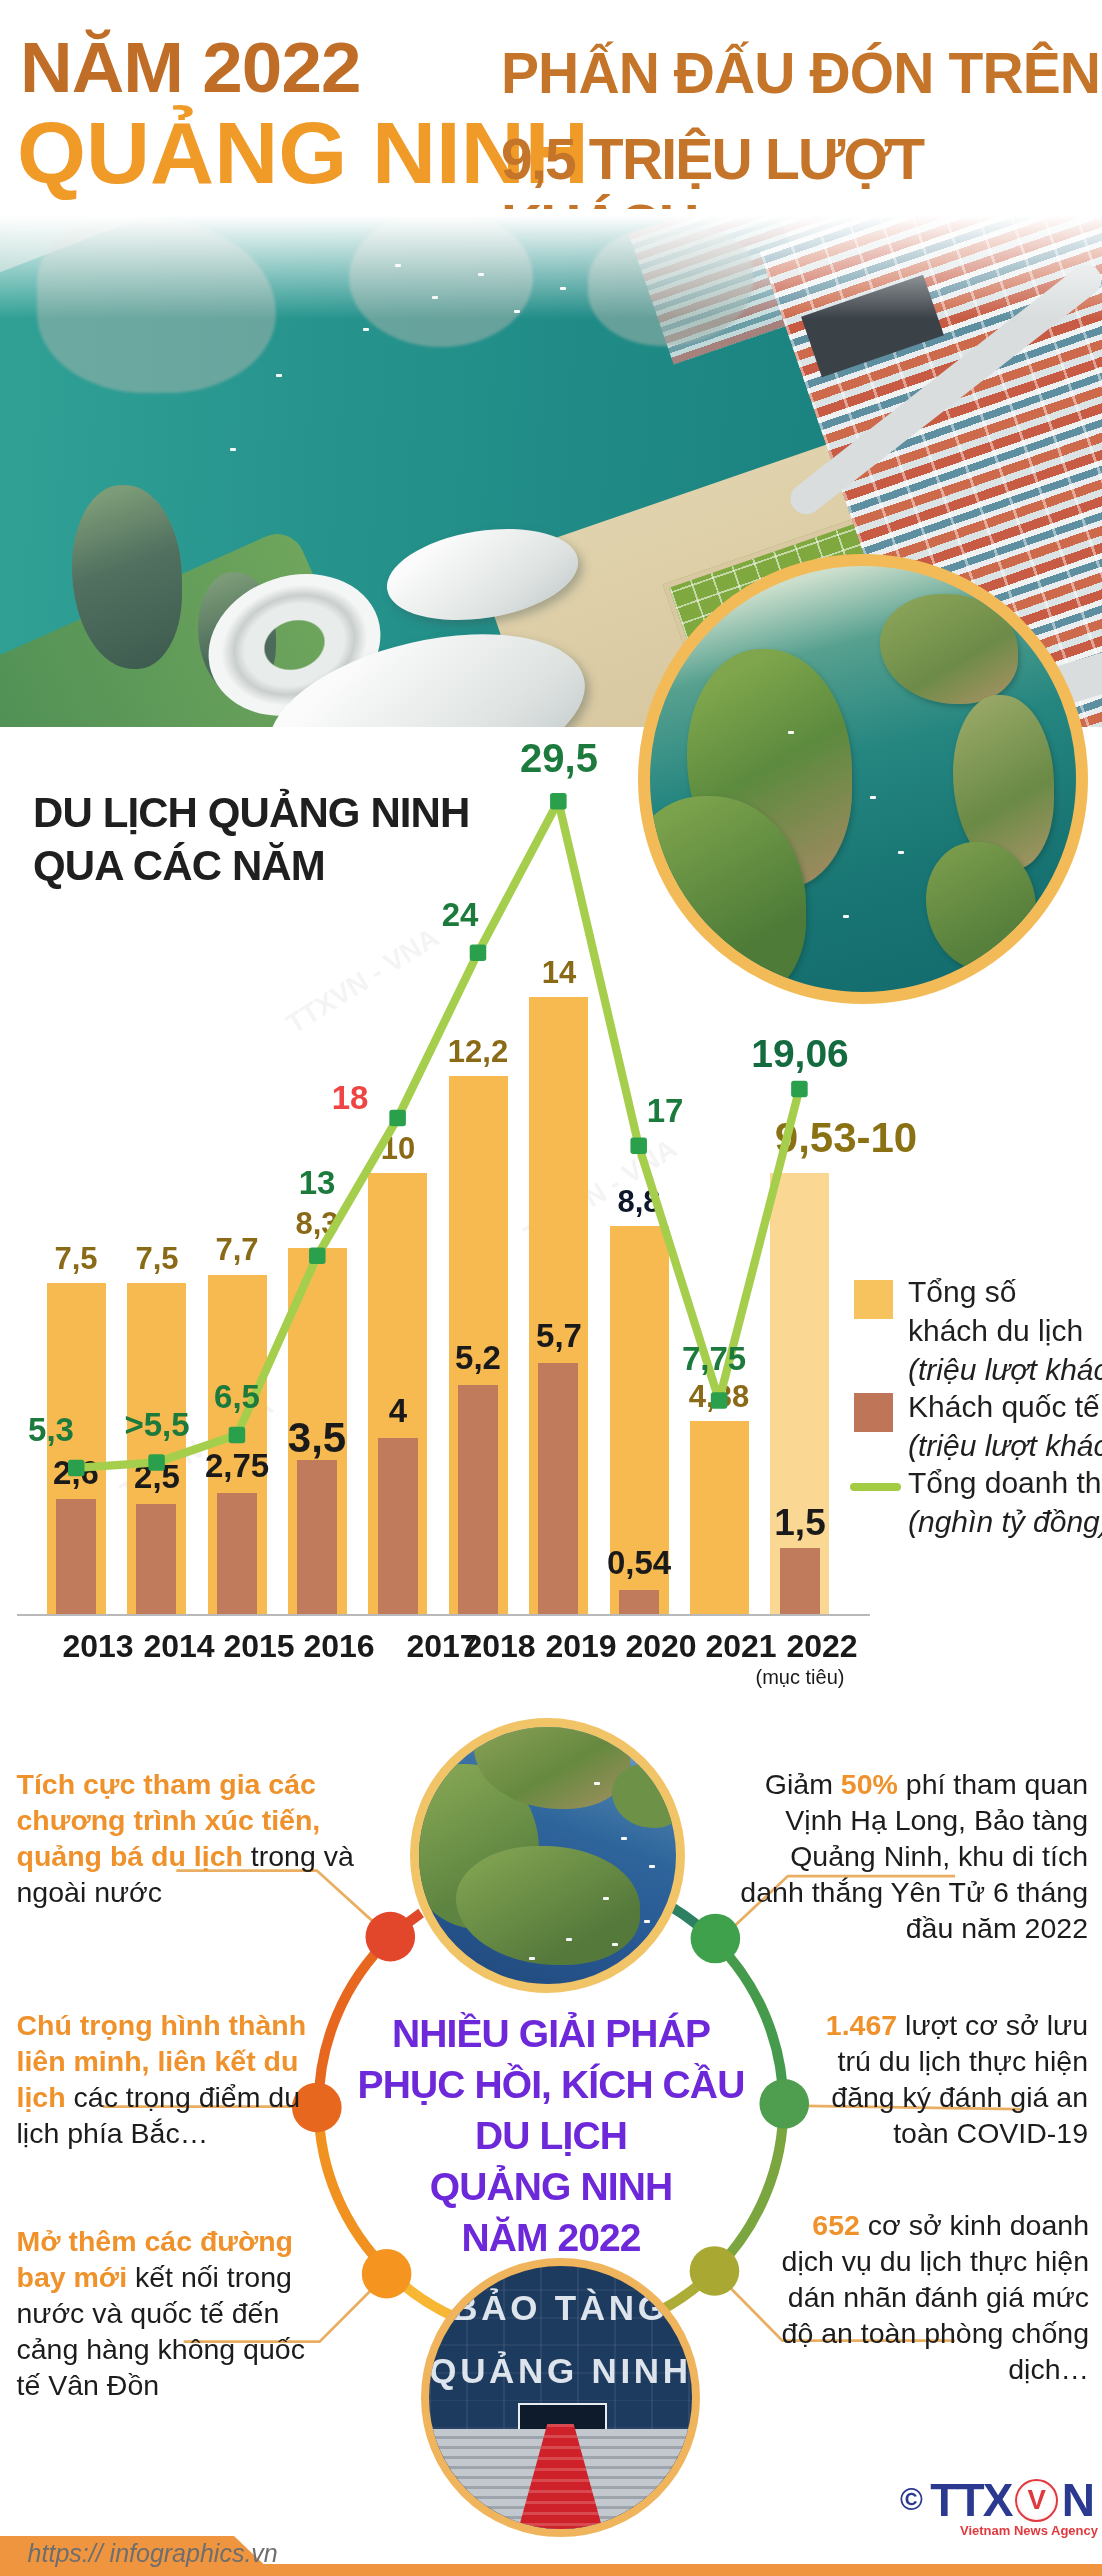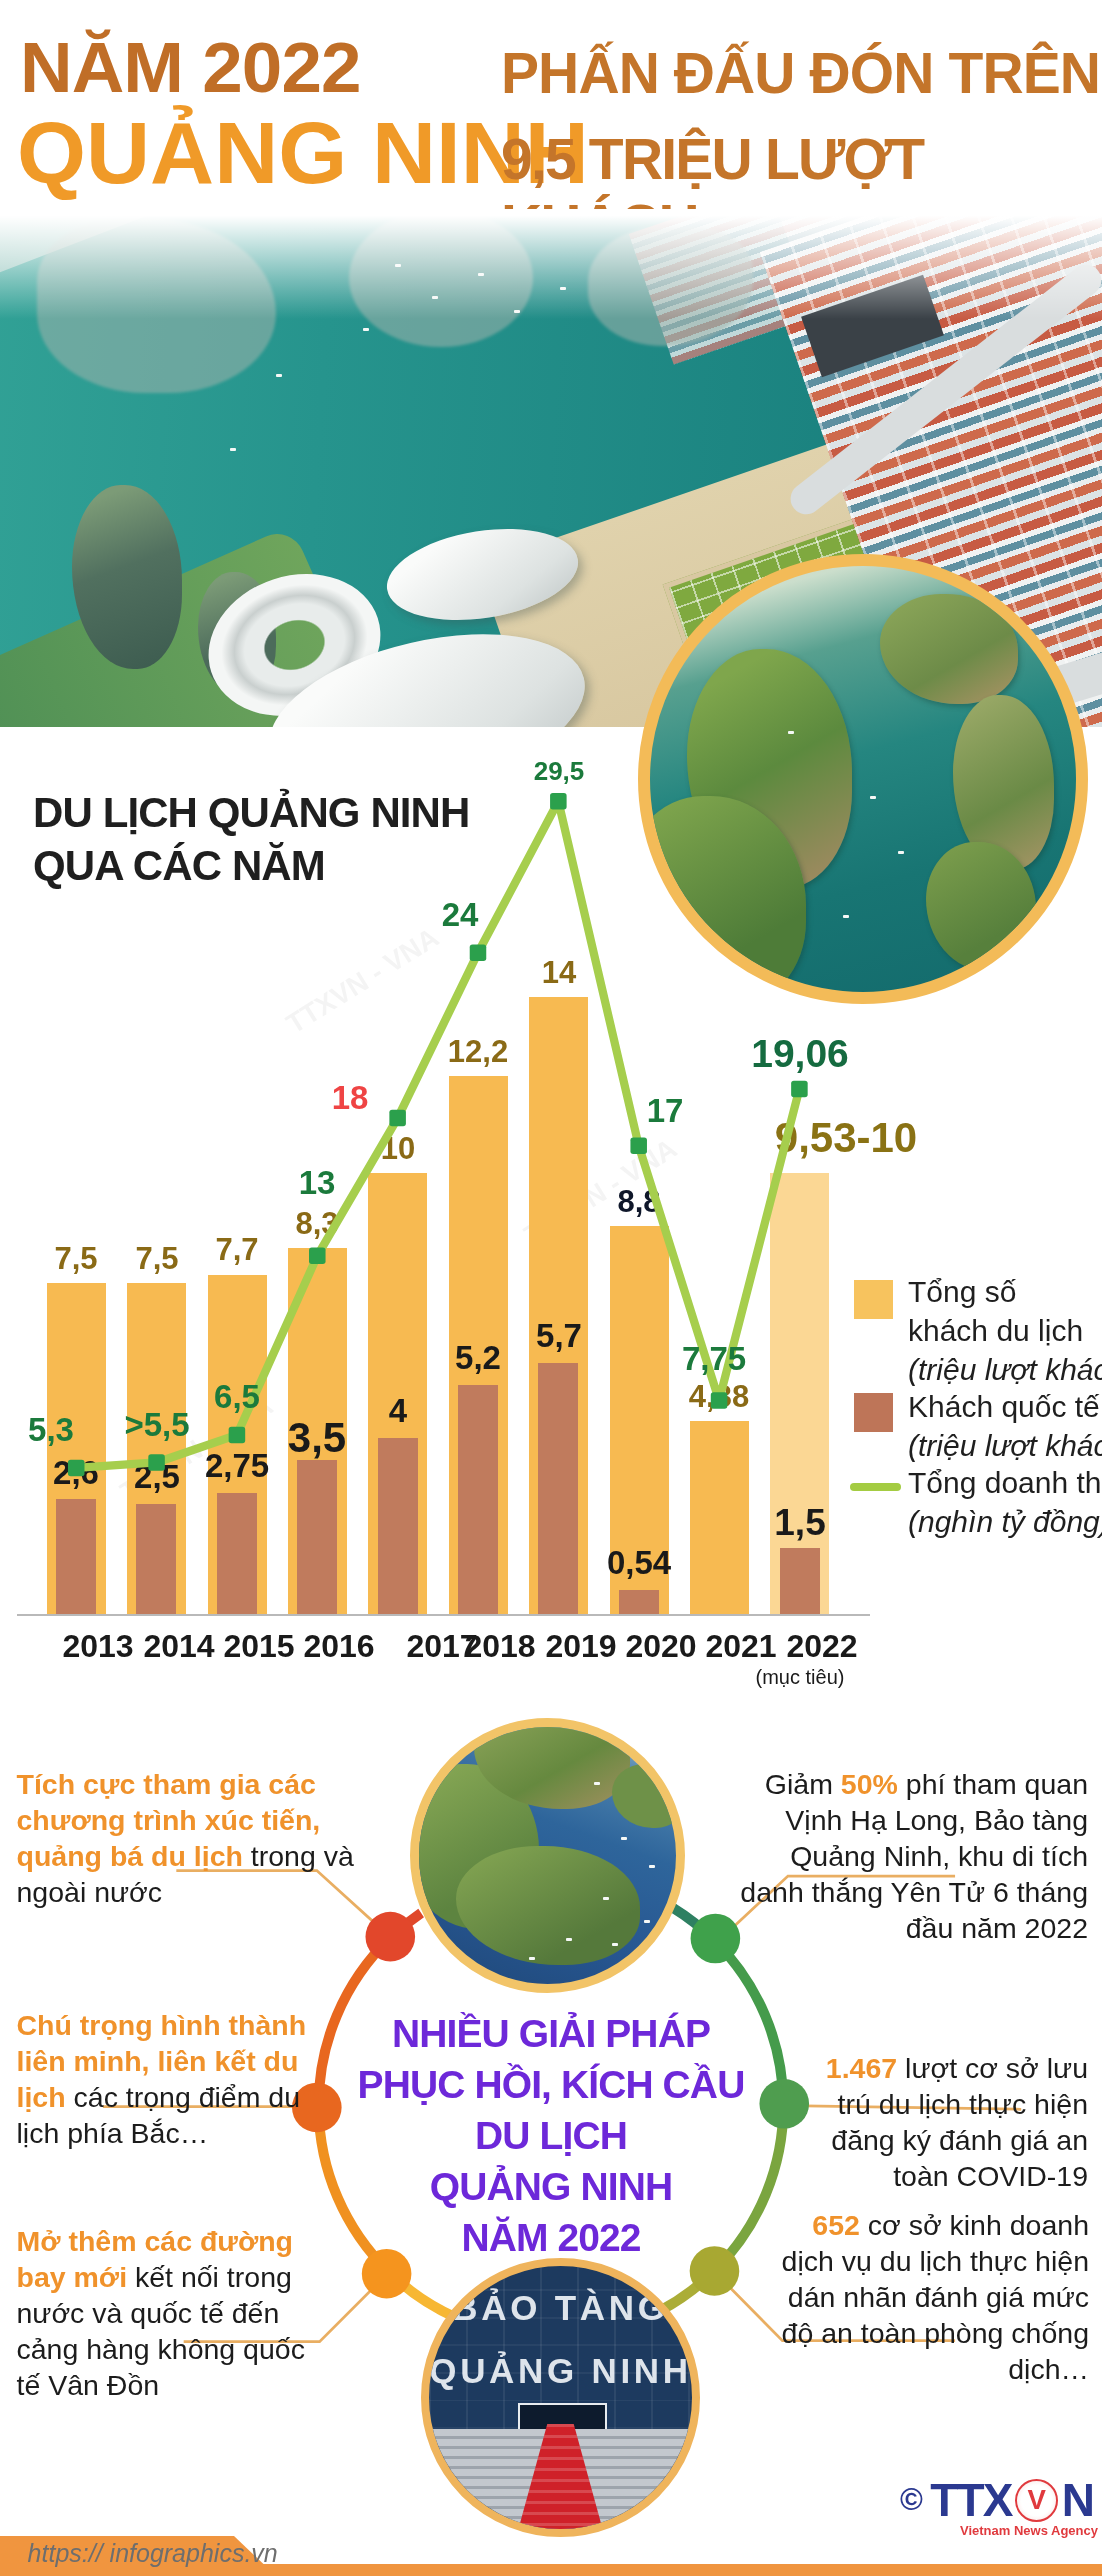--- a/index.html
+++ b/index.html
@@ -220,21 +220,21 @@
       <rect x="686.5" y="1238" width="18" height="18" rx="3" fill="#2BA04C"></rect>
       <rect x="774" y="1515.5" width="18" height="18" rx="3" fill="#2BA04C"></rect>
       <rect x="861.5" y="1176.2" width="18" height="18" rx="3" fill="#2BA04C"></rect>
     </svg>
     <div class="lbl green" style="left: 51px; top: 1411px; font-size: 33px; color: rgb(27, 122, 60);">5,3</div>
     <div class="lbl green" style="left: 157px; top: 1406px; font-size: 33px; color: rgb(27, 122, 60);">&gt;5,5</div>
     <div class="lbl green" style="left: 237px; top: 1378px; font-size: 33px; color: rgb(27, 122, 60);">6,5</div>
     <div class="lbl green" style="left: 317px; top: 1164px; font-size: 33px; color: rgb(27, 122, 60);">13</div>
     <div class="lbl green" style="left: 350px; top: 1079px; font-size: 33px; color: #ef4444;">18</div>
     <div class="lbl green" style="left: 460px; top: 896px; font-size: 33px; color: rgb(27, 122, 60);">24</div>
-    <div class="lbl green" style="left: 559px; top: 756px; font-size: 26px; color: rgb(27, 122, 60);">29,5</div>
+    <div class="lbl green" style="left: 559px; top: 736px; font-size: 40px; color: rgb(27, 122, 60);">29,5</div>
     <div class="lbl green" style="left: 665px; top: 1092px; font-size: 33px; color: rgb(27, 122, 60);">17</div>
     <div class="lbl green" style="left: 714px; top: 1340px; font-size: 33px; color: rgb(27, 122, 60);">7,75</div>
     <div class="lbl green" style="left: 800px; top: 1032px; font-size: 39px; color: rgb(21, 107, 64);">19,06</div>
   </div>
 <div class="abs axis"></div>
 
 <div class="abs legend-sw" style="left: 854px; top: 1280px; background: rgb(247, 195, 94);"></div>
 <div class="abs legend-txt" style="left:908px;top:1272px;">
   <div>Tổng số</div>
   <div>khách du lịch</div>
@@ -316,21 +316,21 @@
 <div class="abs sol-item" style="left:16.5px;top:2007px;width:312px;">
   <span class="hl">Chú trọng hình thành liên minh, liên kết du lịch</span><span> các trọng điểm du lịch phía Bắc…</span>
 </div>
 <div class="abs sol-item" style="left:16.5px;top:2223px;width:303px;">
   <span class="hl">Mở thêm các đường bay mới</span><span> kết nối trong nước và quốc tế đến cảng hàng không quốc tế Vân Đồn</span>
 </div>
 
 <div class="abs sol-item right" style="left:721px;top:1766px;width:367px;">
   <span>Giảm </span><span class="hl">50%</span><span> phí tham quan Vịnh Hạ Long, Bảo tàng Quảng Ninh, khu di tích danh thắng Yên Tử 6 tháng đầu năm 2022</span>
 </div>
-<div class="abs sol-item right" style="left:785px;top:2007px;width:303px;margin-top:43px;">
+<div class="abs sol-item right" style="left:785px;top:2007px;width:303px;">
   <span class="hl">1.467</span><span> lượt cơ sở lưu trú du lịch thực hiện đăng ký đánh giá an toàn COVID-19</span>
 </div>
 <div class="abs sol-item right" style="left:758px;top:2207px;width:331px;">
   <span class="hl">652</span><span> cơ sở kinh doanh dịch vụ du lịch thực hiện dán nhãn đánh giá mức độ an toàn phòng chống dịch…</span>
 </div>
 
 <div class="abs foot-band"></div>
 <div class="abs foot-trap"></div>
 <div class="abs foot-url">https:// infographics.vn</div>
 <div class="abs logo">

